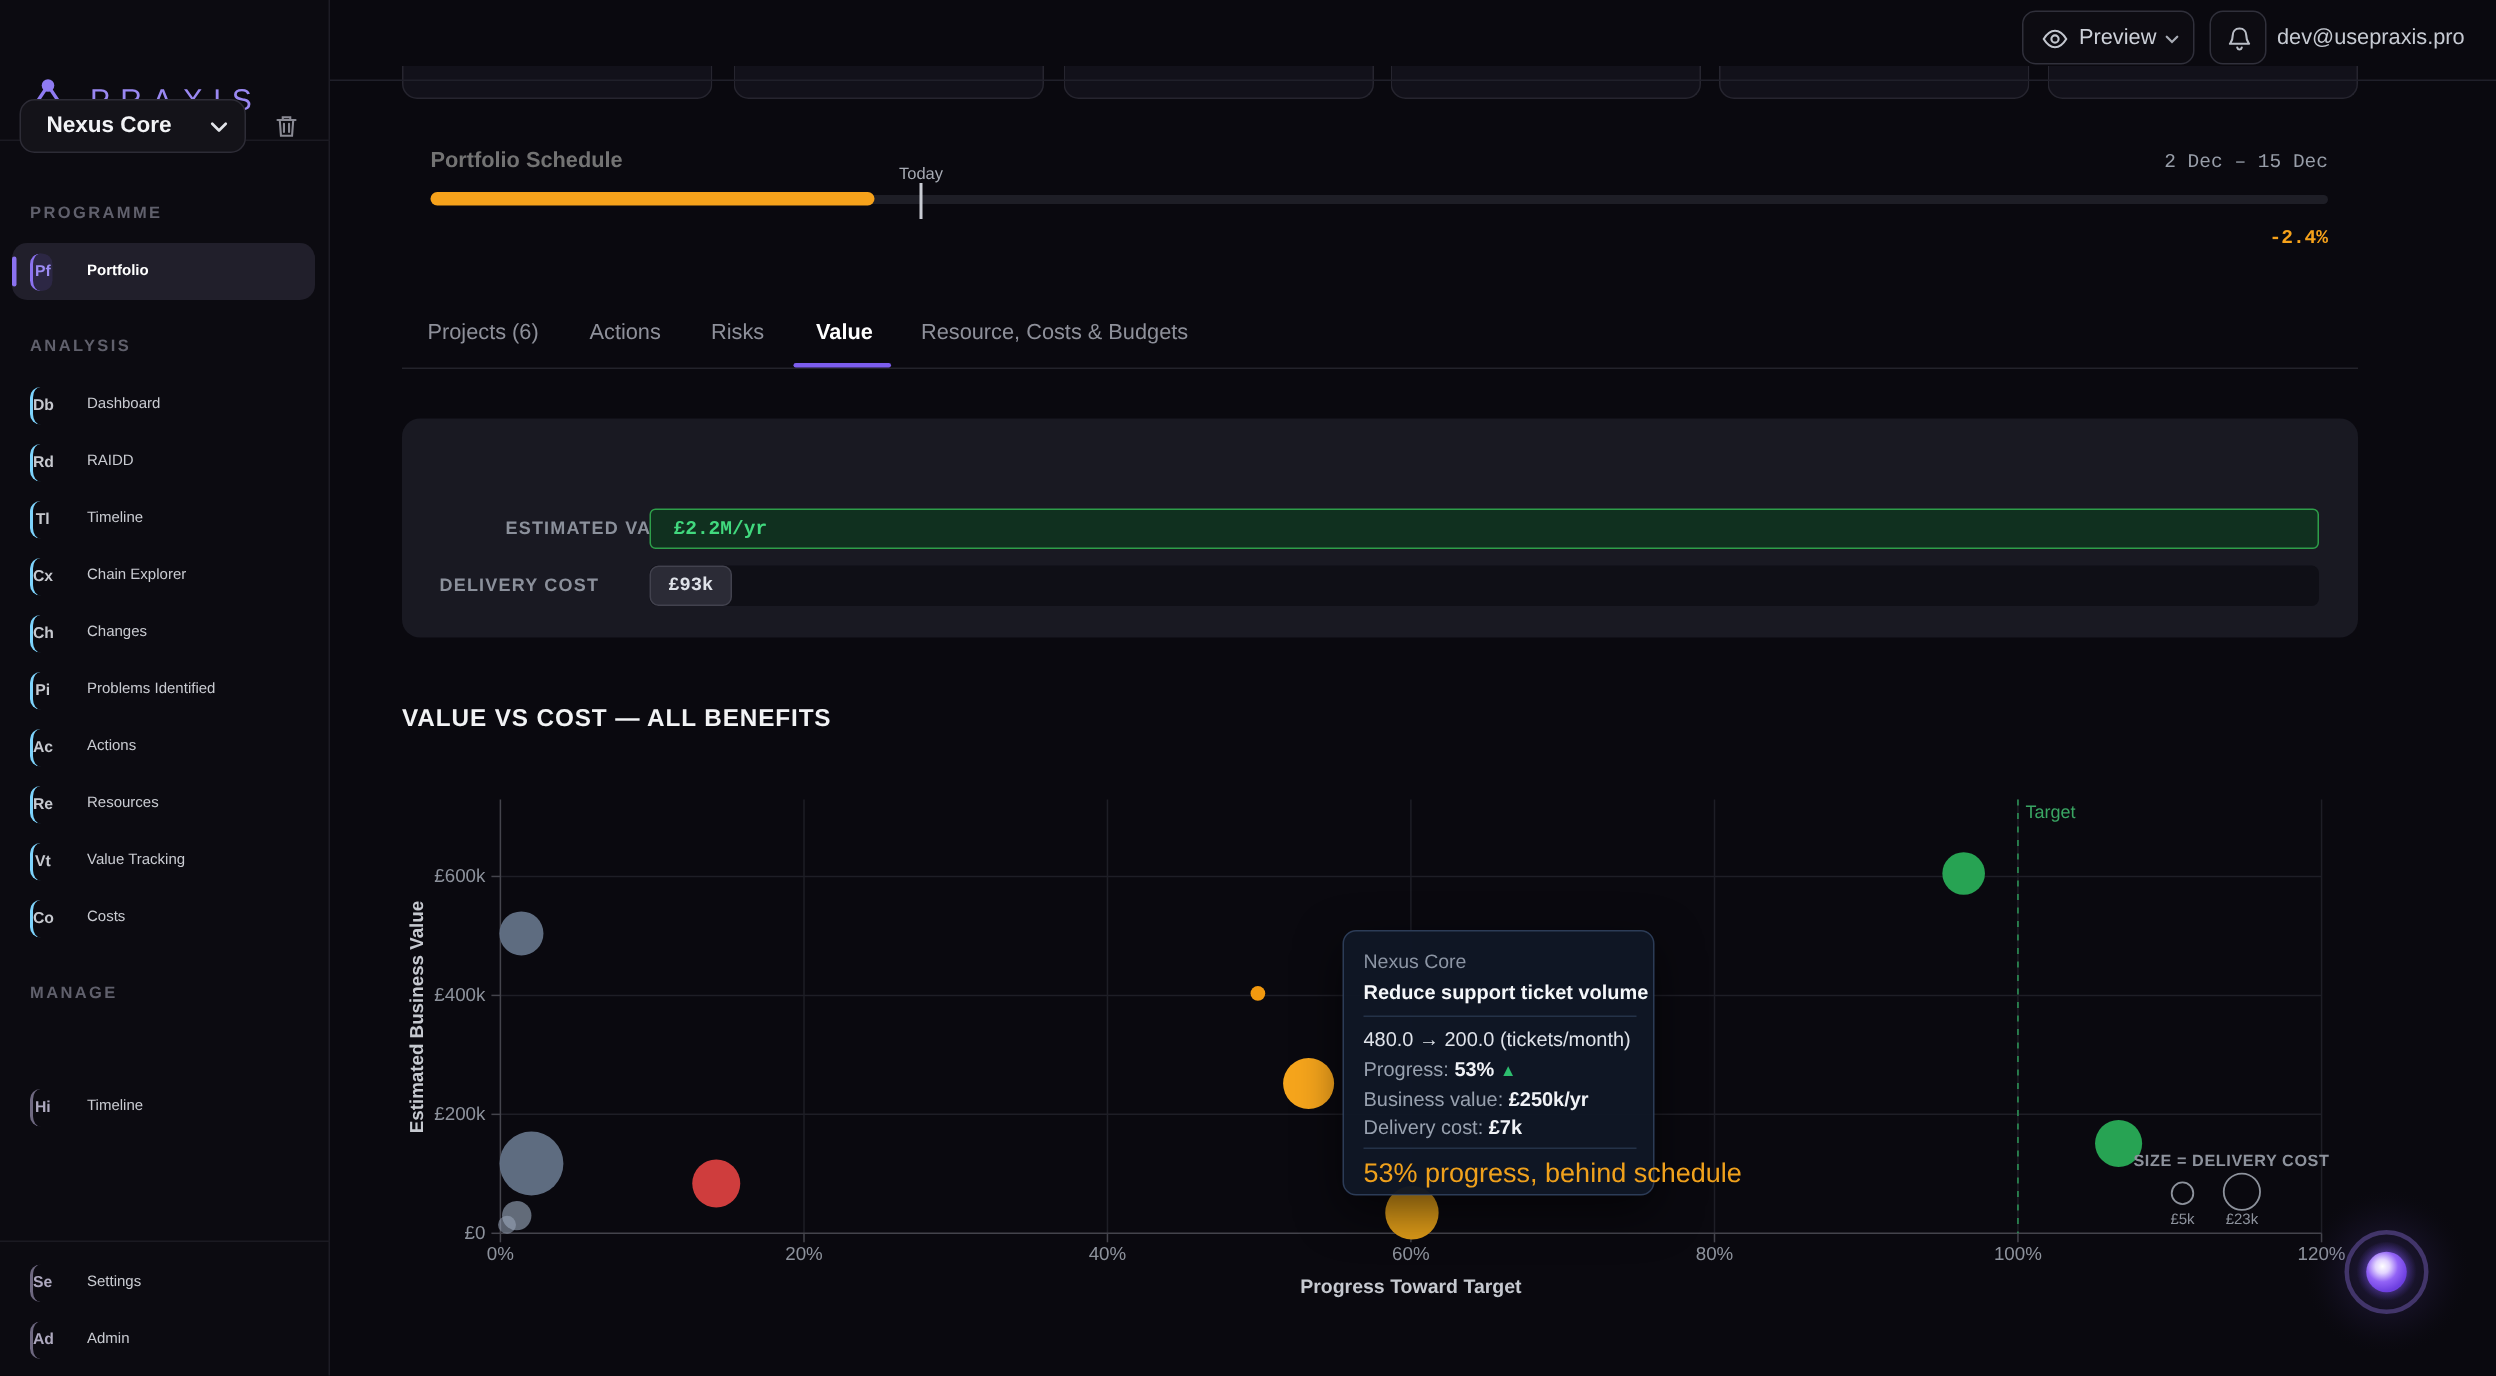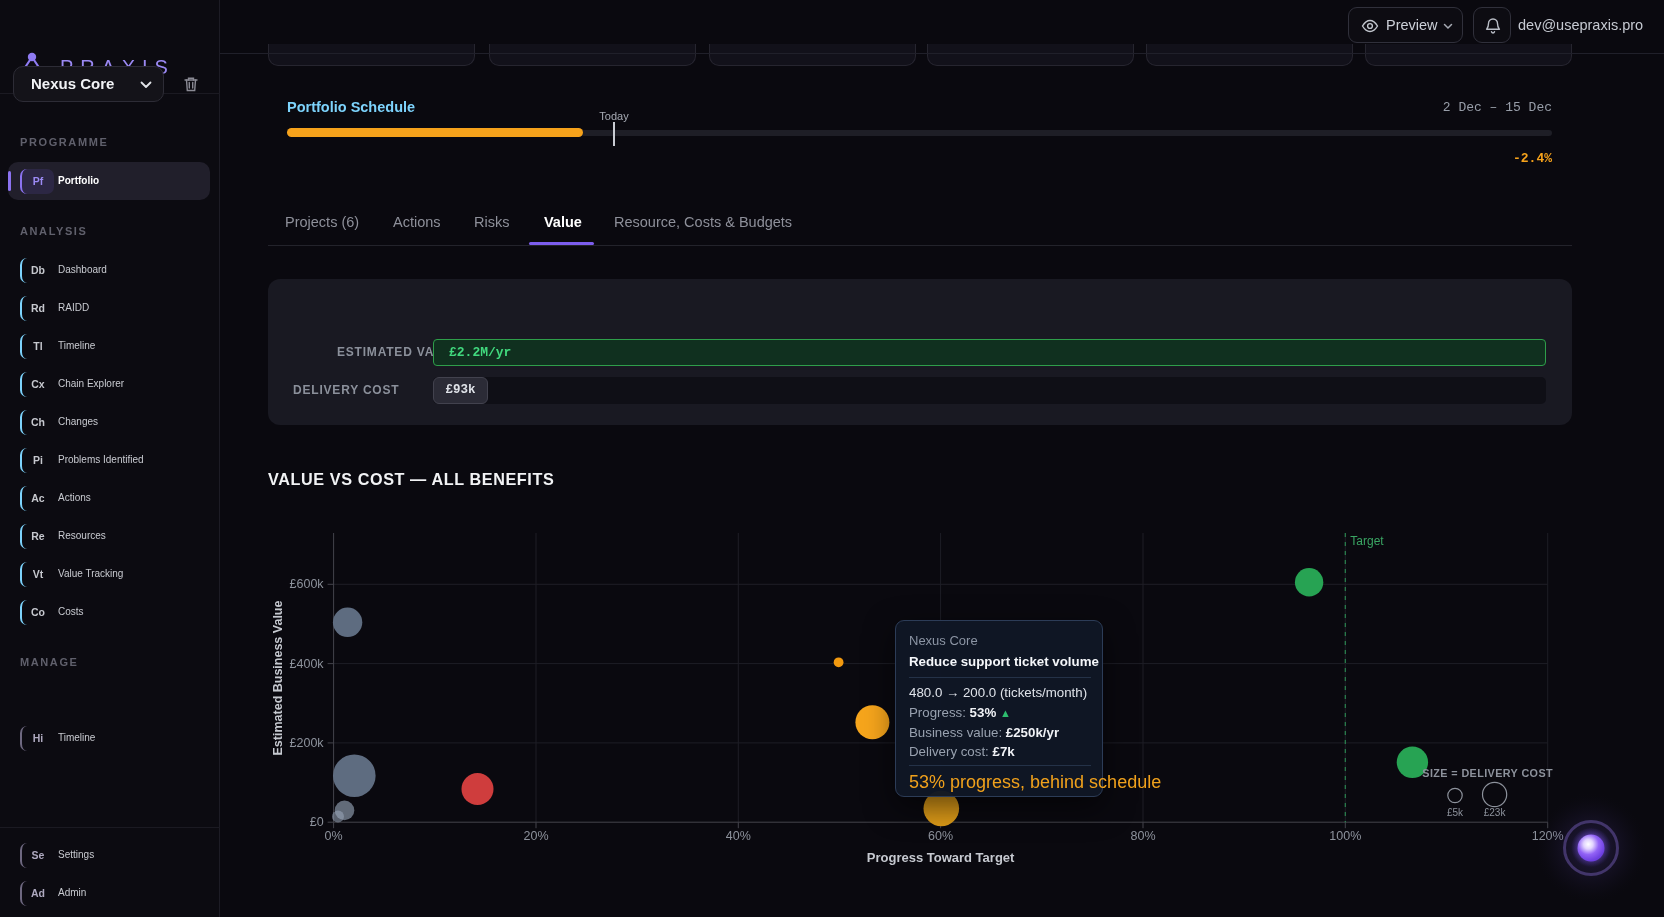--- a/index.html
+++ b/index.html
@@ -11,21 +11,21 @@
   #logo { position:absolute; left:0; top:0; width:220px; height:53px;
     border-bottom:1px solid #1b1a22;margin-top:41px; }
   #wordmark { position:absolute; left:60px; top:15px; font-size:20px; font-weight:500;
     letter-spacing:6.9px; color:#9a88f2; }
   #selbox { position:absolute; left:13px; top:66px; width:151px; height:36px;
     border:1px solid #2d2c36; background:#141319; border-radius:10px;
     color:#f2f3f6; font-size:15px; font-weight:700; line-height:34px; padding-left:17px; }
   .sect { position:absolute; left:20px; font-size:11px; font-weight:700;
     letter-spacing:1.6px; color:#60606c; }
   .navitem { position:absolute; left:8px; width:202px; height:38px; }
-  .badge { position:absolute; left:12px; top:7px; width:34px; height:25px;
+  .badge { position:absolute; left:12px; top:7px; width:15px; height:25px;
     border-left:2px solid #7dd3fc; border-radius:7px; color:#c6c8ce;
     font-size:10.5px; font-weight:700; text-align:center; line-height:24px; }
   .badge.mg { border-left-color:#6e6880; color:#aea9bf; }
   .navitem .lbl { position:absolute; left:50px; top:0; line-height:38px;
     font-size:10px; color:#c9cbd1; }
   #portfolio { background:#211f2b; border-radius:10px; }
   #portfolio::before { content:""; position:absolute; left:0px; top:9px; width:3px; height:20px;
     background:#8b72f0; border-radius:2px; }
   #portfolio .badge { border-left-color:#8b72f0; background:rgba(124,93,237,0.13); color:#9c8bf5; }
   #portfolio .lbl { color:#ffffff; font-weight:700; }
@@ -35,21 +35,21 @@
   #previewbtn { position:absolute; left:1348px; top:7px; width:115px; height:36px;
     border:1px solid #30303b; border-radius:9px; background:#0d0c12; z-index:6; }
   #bellbtn { position:absolute; left:1473px; top:7px; width:38px; height:36px;
     border:1px solid #30303b; border-radius:9px; background:#0d0c12; z-index:6; }
   #email { position:absolute; left:1518px; top:17px; font-size:14.5px; color:#c6cad2; z-index:6; }
   
   .tcard { position:absolute; top:44px; height:22px; width:207px;
     background:#12111a; border:1px solid #26252f; border-top:none;
     border-radius:0 0 10px 10px; z-index:2; }
   
-  #schedtitle { position:absolute; left:287px; top:99px; font-size:14.5px; font-weight:700; color:#7dd3fc; }
+  #schedtitle { position:absolute; left:287px; top:99px; font-size:14.5px; font-weight:700; color:#737373; }
   #scheddate { position:absolute; left:1152px; top:100px; width:400px; text-align:right;
     font-family:"Liberation Mono", monospace; font-size:13px; color:#989ea9; }
   #ptrack { position:absolute; left:287px; top:130px; width:1265px; height:6px;
     background:#1e1e26; border-radius:3px; }
   #pfill { position:absolute; left:287px; top:128px; width:296px; height:9px;
     background:#f6a21b; border-radius:5px; }
   #todaytick { position:absolute; left:613px; top:122px; width:2px; height:24px; background:#c9ccd3; }
   #todaylbl { position:absolute; left:584px; top:110px; width:60px; text-align:center;
     font-size:11px; color:#a6aab3; }
   #variance { position:absolute; left:1352px; top:151px; width:200px; text-align:right;

